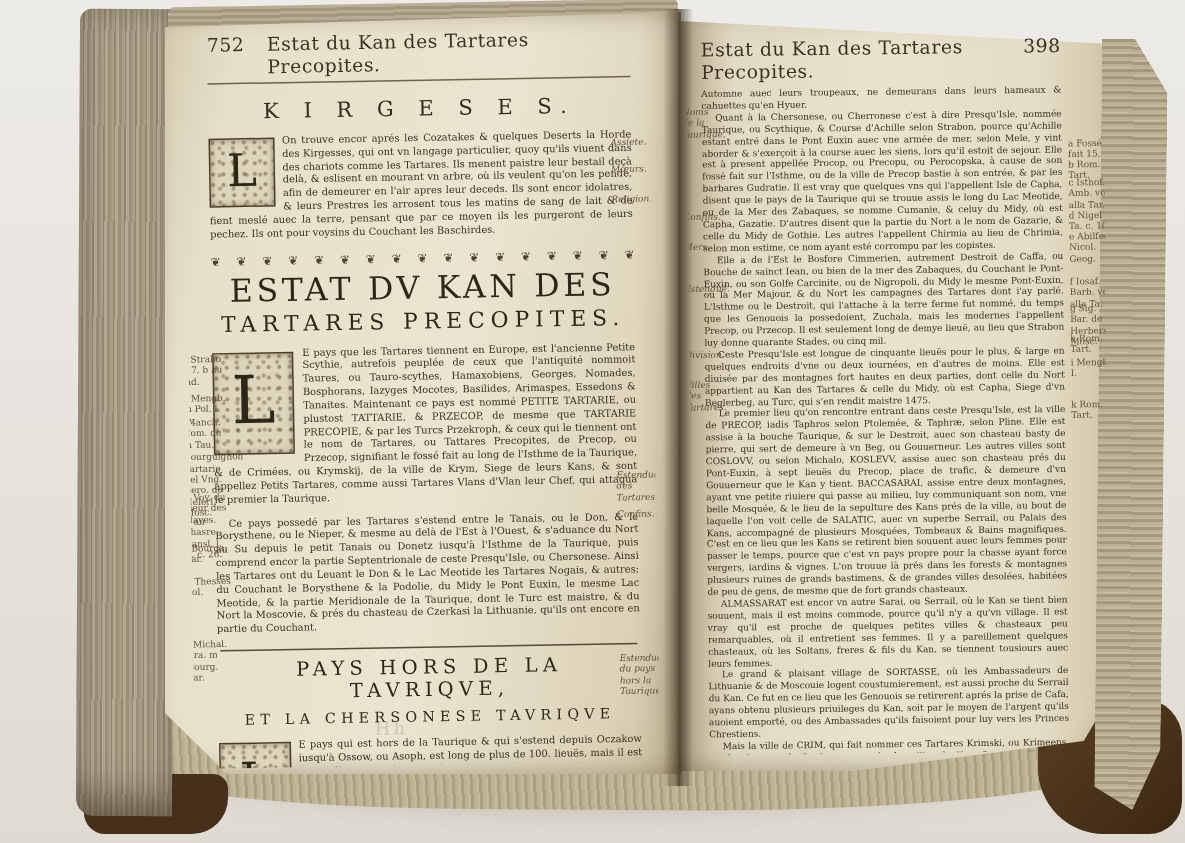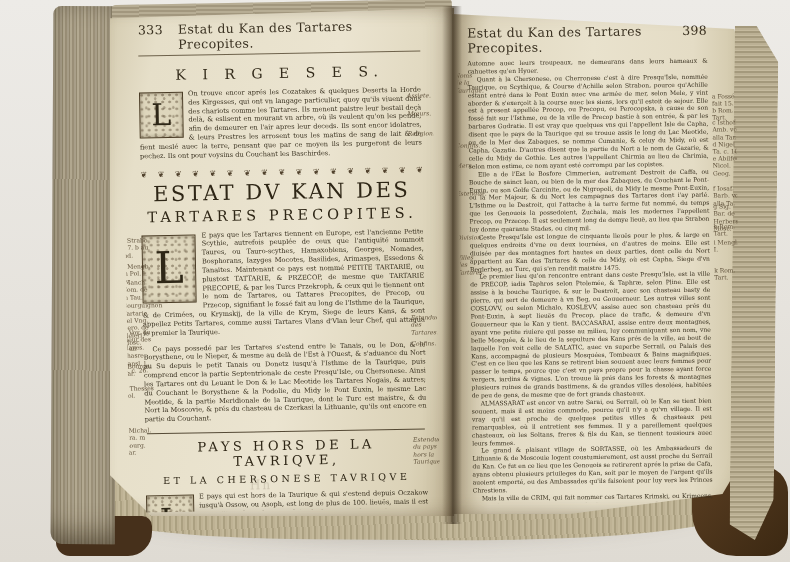--- a/index.html
+++ b/index.html
@@ -92,21 +92,21 @@
   <div class="spine-edge"></div>
   <div class="top-edge"></div>
   <div class="page-left"></div>
   <div class="page-right"></div>
   <div class="fore-edge"></div>
   <div class="gutter"></div>
 
   <div class="left-text">
     <div class="col-l">
       <div class="running-head">
-        <span>333</span>
+        <span>752</span>
         <span>Estat du Kan des Tartares Precopites.</span>
       </div>
       <div class="rh-rule"></div>
 
       <h2 class="h-kirgeses">K I R G E S E S.</h2>
       <p class="bodytext">
         <span class="dropcap dc-s">L</span><span>On trouve encor aprés les Cozatakes &amp; quelques Deserts la Horde des Kirgesses, qui ont vn langage particulier, quoy qu'ils viuent dans des chariots comme les Tartares. Ils menent paistre leur bestail deçà delà, &amp; eslisent en mourant vn arbre, où ils veulent qu'on les pende, afin de demeurer en l'air apres leur deceds. Ils sont encor idolatres, &amp; leurs Prestres les arrosent tous les matins de sang de lait &amp; de fient meslé auec la terre, pensant que par ce moyen ils les purgeront de leurs pechez. Ils ont pour voysins du Couchant les Baschirdes.</span>
       </p>
 
       <div class="ornament-row">❦ ❦ ❦ ❦ ❦ ❦ ❦ ❦ ❦ ❦ ❦ ❦ ❦ ❦ ❦ ❦ ❦ ❦ ❦ ❦</div>

